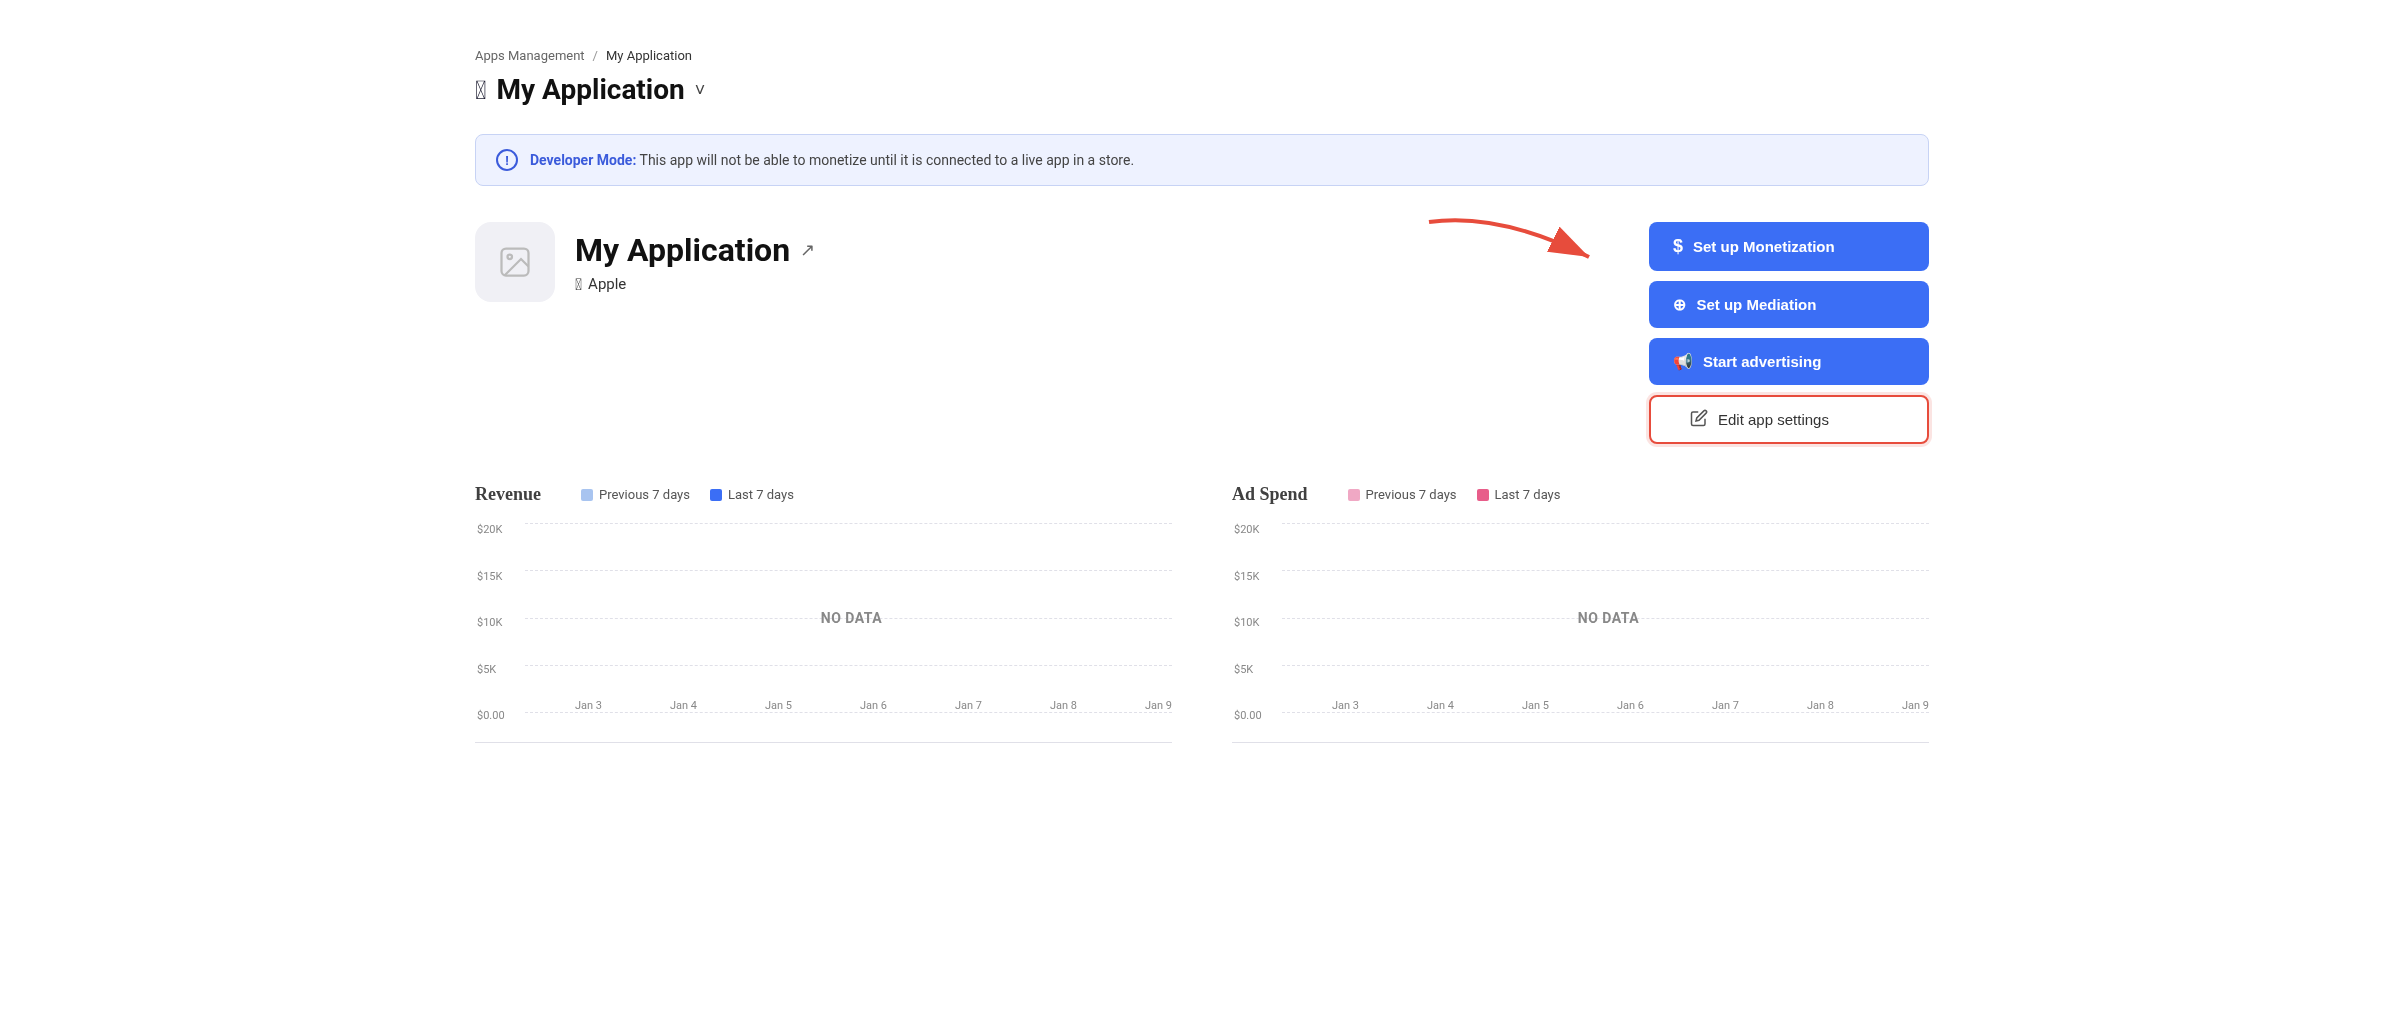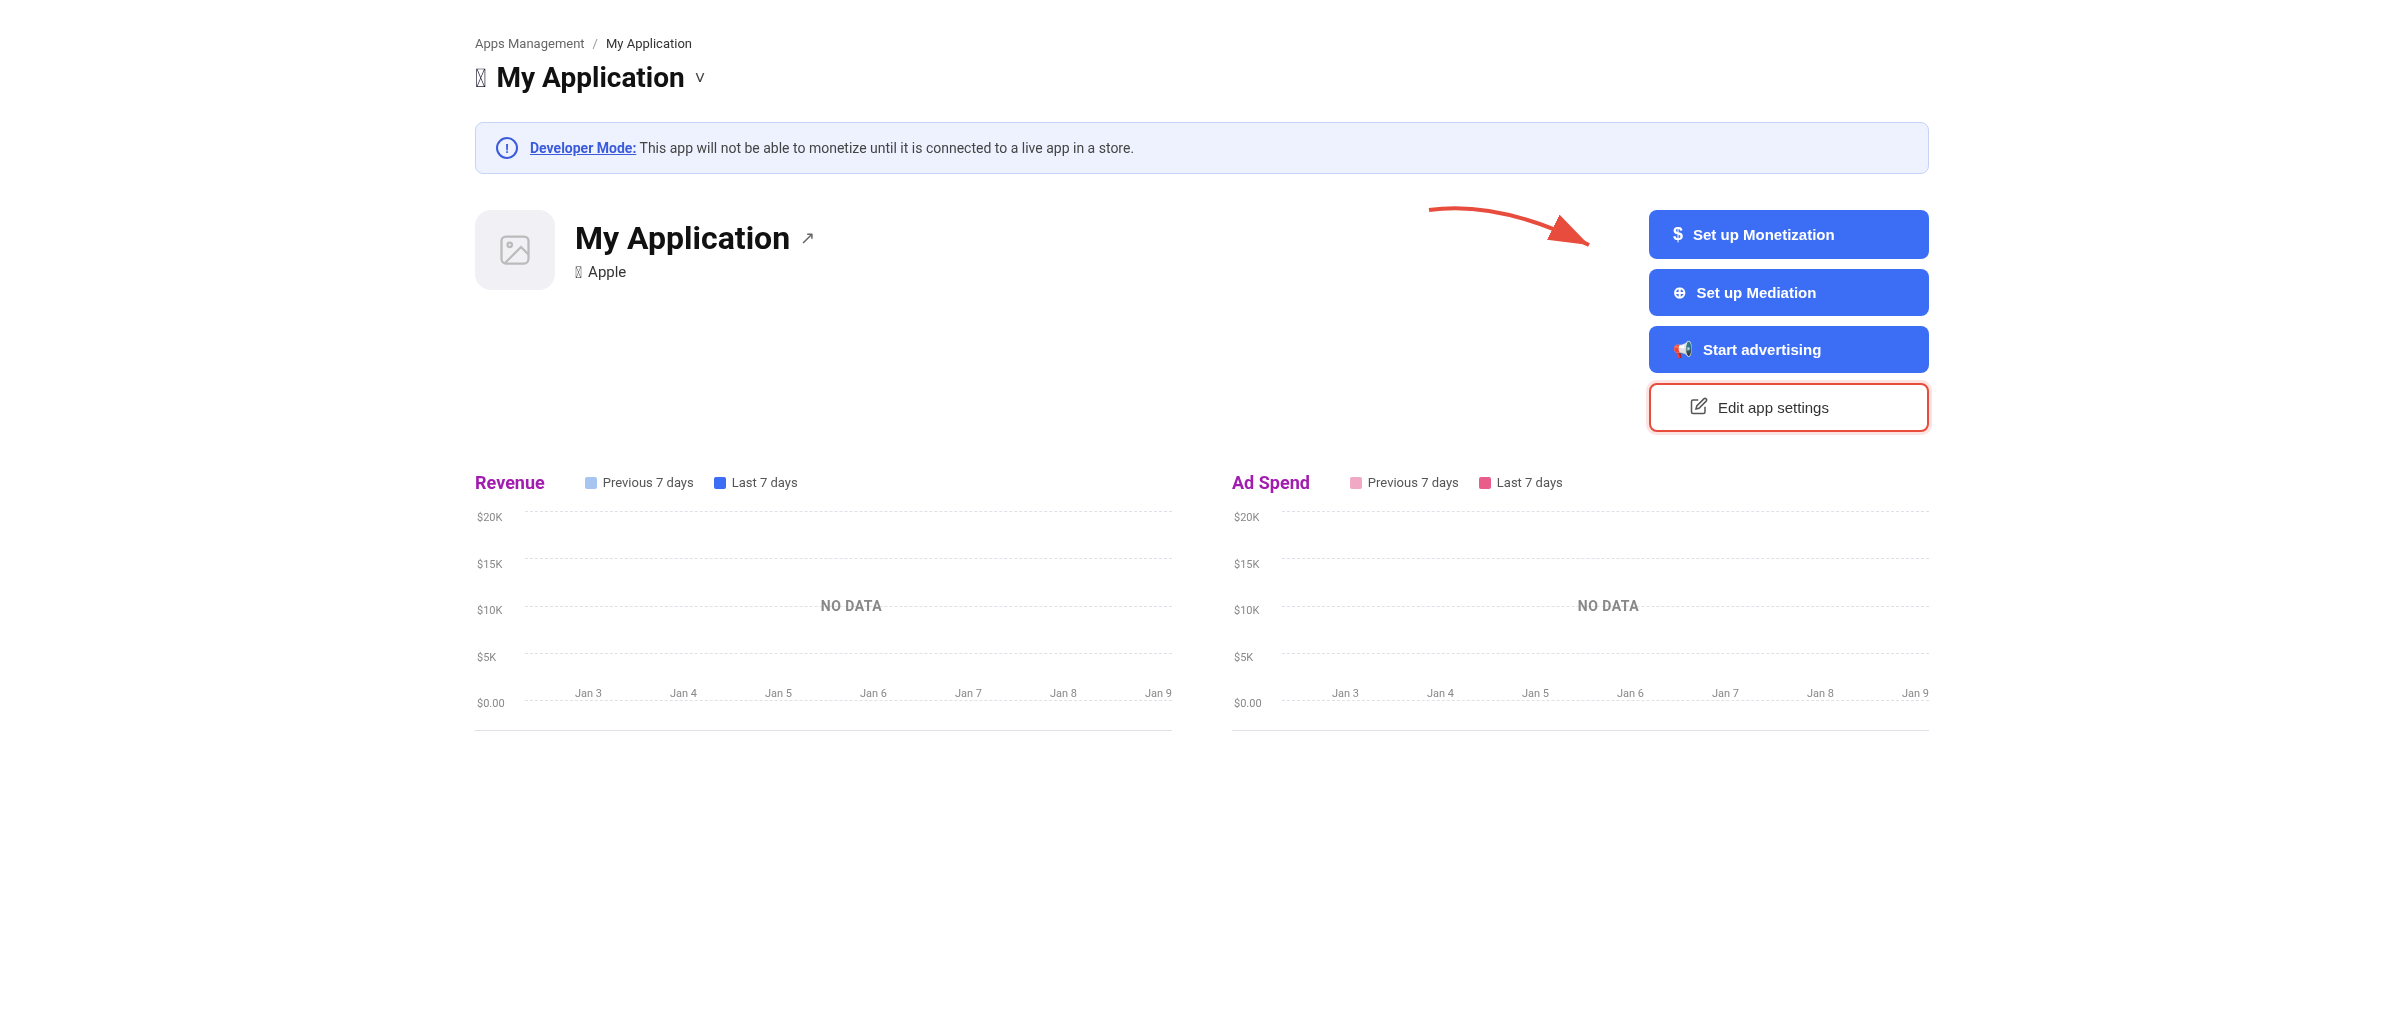--- a/index.html
+++ b/index.html
@@ -4,21 +4,21 @@
   <style>
     * { box-sizing: border-box; margin: 0; padding: 0; }
     body {
       font-family: -apple-system, BlinkMacSystemFont, 'Segoe UI', Roboto, sans-serif;
       background: #fff;
       color: #1a1a2e;
       min-height: 100vh;
     }
     .page-wrapper {
       max-width: 1550px;
-      margin: 4px auto;
+      margin: 16px auto;
       padding: 32px 48px;
     }
     .breadcrumb {
       display: flex;
       align-items: center;
       gap: 8px;
       font-size: 13px;
       color: #666;
       margin-bottom: 10px;
     }
@@ -67,21 +67,20 @@
       display: flex;
       align-items: center;
       justify-content: center;
       font-weight: 700;
       font-size: 13px;
       color: #3b5bdb;
       flex-shrink: 0;
     }
     .banner-text strong {
       color: #3b5bdb;
-      text-decoration: underline;
     }
     .banner-text {
       color: #444;
     }
     .app-row {
       display: flex;
       align-items: flex-start;
       justify-content: space-between;
       margin-bottom: 40px;
     }
@@ -179,21 +178,22 @@
     }
     .chart-header {
       display: flex;
       align-items: center;
       gap: 28px;
       margin-bottom: 18px;
     }
     .chart-title {
       font-size: 18px;
       font-weight: 700;
-      color: #a21caf;
+      color: #404040;
+      font-family: Liberation Serif, serif;
     }
     .legend {
       display: flex;
       align-items: center;
       gap: 20px;
       padding-left: 12px;
     }
     .legend-item {
       display: flex;
       align-items: center;

